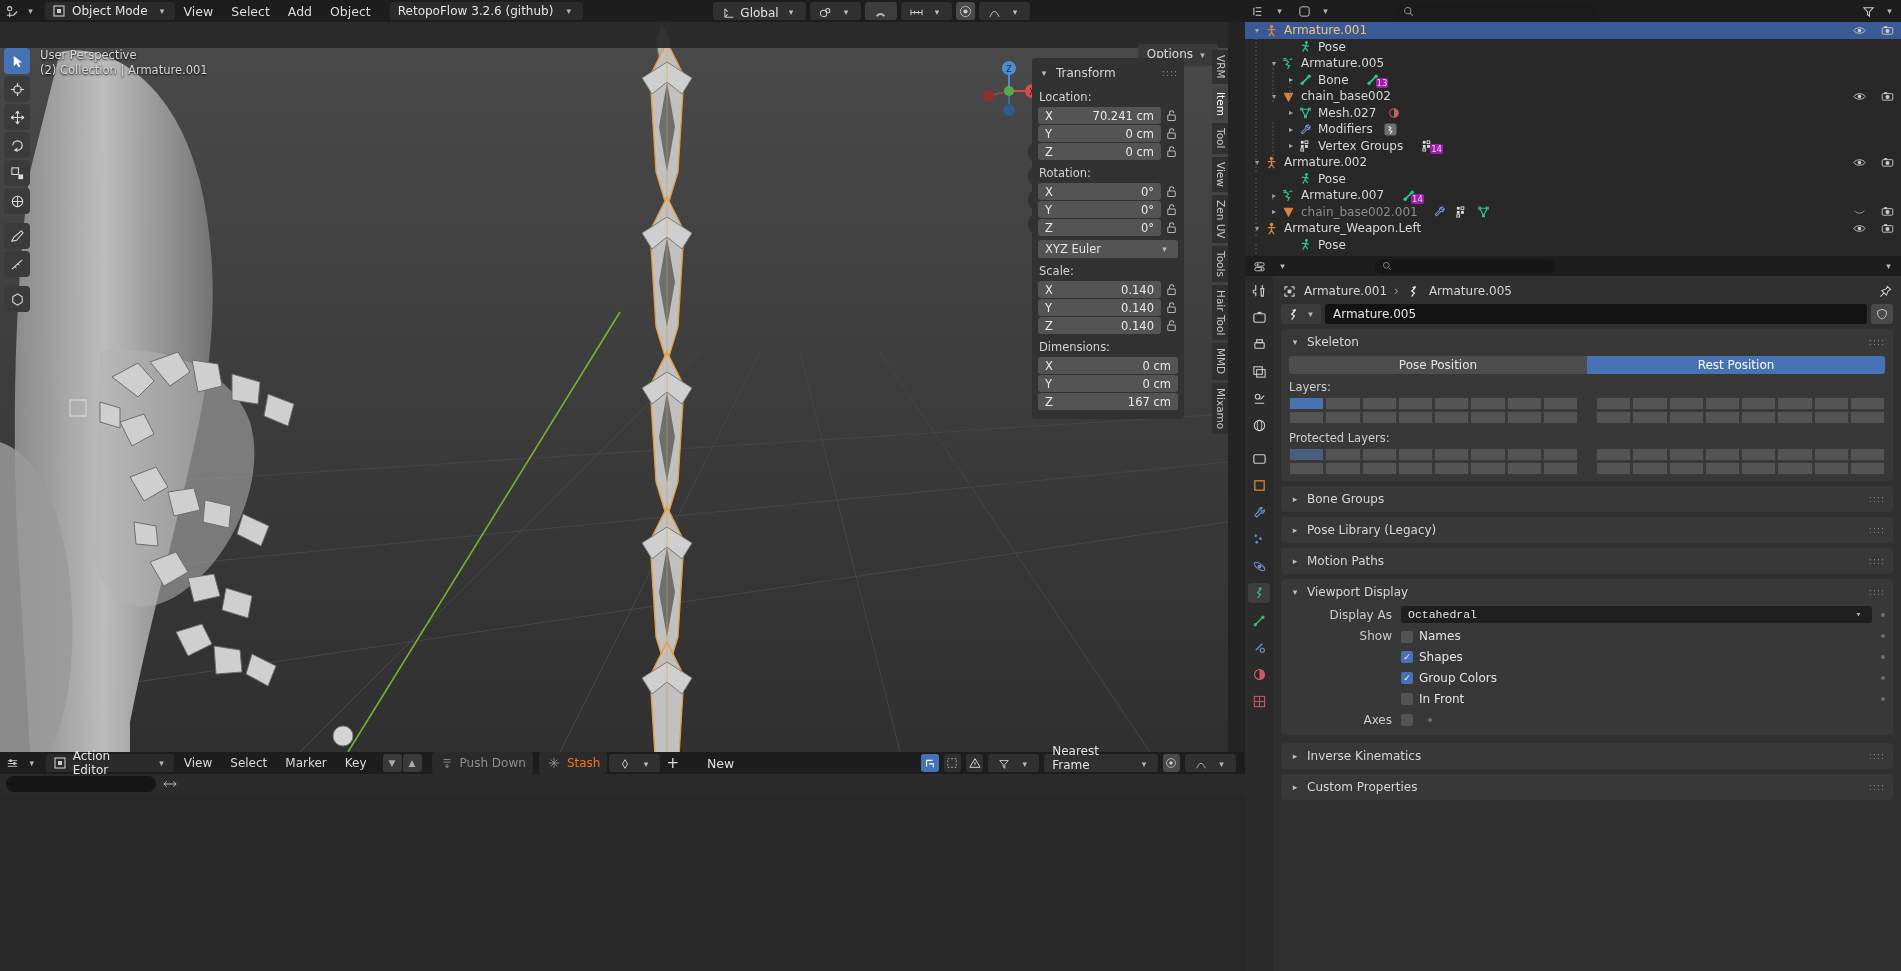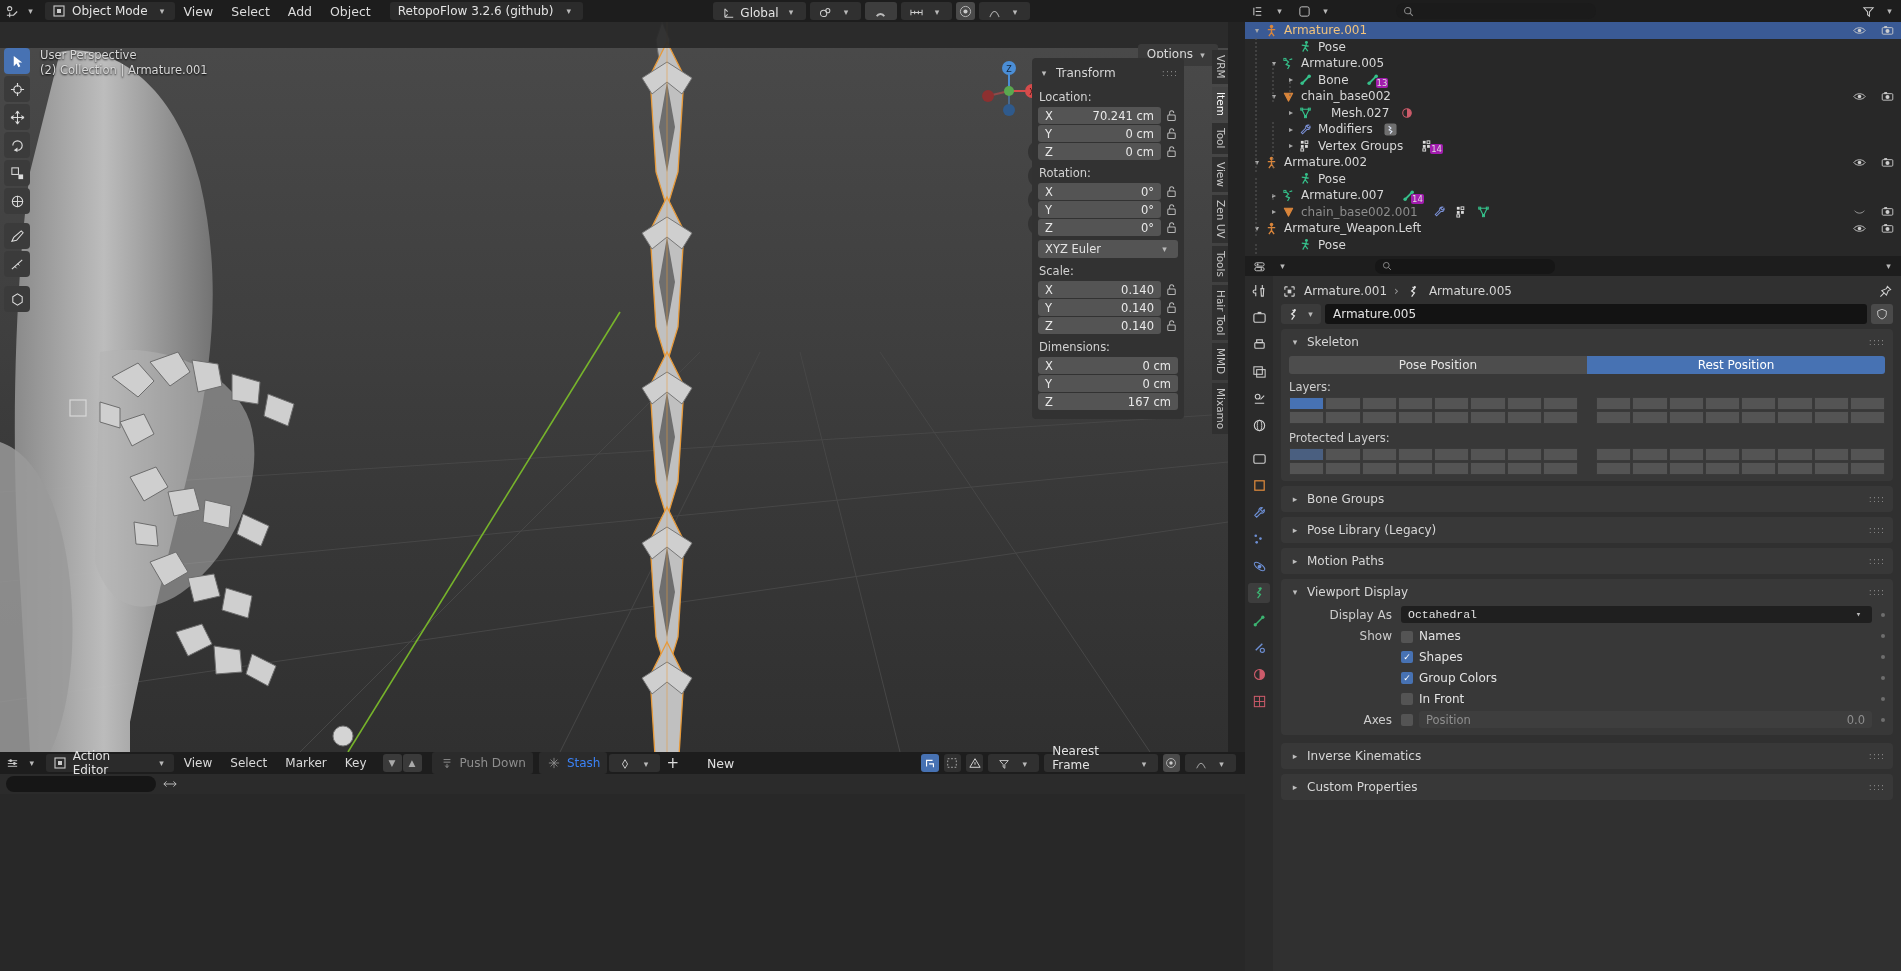--- a/index.html
+++ b/index.html
@@ -789,21 +789,21 @@
           <span style="width:40px"></span>
           <span class="tri">▸</span>
           <span class="ico">
             <svg width="13" height="13" viewBox="0 0 14 14">
               <path d="M3 3.5 L11 3.5 L7 11.5 Z" fill="none" stroke="#35c08a" stroke-width="1.2"></path>
               <rect x="1.8" y="2.3" width="2.2" height="2.2" fill="none" stroke="#35c08a" stroke-width="1"></rect>
               <rect x="10" y="2.3" width="2.2" height="2.2" fill="none" stroke="#35c08a" stroke-width="1"></rect>
               <rect x="5.9" y="10.4" width="2.2" height="2.2" fill="none" stroke="#35c08a" stroke-width="1"></rect>
             </svg>
           </span>
-          <span class="nm" style="margin-left:18px">Mesh.027</span>
+          <span class="nm" style="margin-left:5px">Mesh.027</span>
           <span class="ico" style="margin-left:10px">
             <svg width="12" height="12" viewBox="0 0 14 14">
               <circle cx="7" cy="7" r="5" fill="none" stroke="#cc5b6a" stroke-width="1.2"></circle>
               <path d="M7 2 A5 5 0 0 1 7 12 Z" fill="#cc5b6a"></path>
             </svg>
           </span>
           <span class="olicons"></span>
         </div>
         <div class="olrow">
           <span style="width:40px"></span>
@@ -1321,24 +1321,20 @@
           <span class="plabel"></span>
           <span style="flex:1;display:flex;align-items:center">
             <span class="cbox"></span>
             <span>In Front</span>
           </span>
           <span class="dot"></span>
         </div>
         <div class="prow">
           <span class="plabel">Axes</span>
           <span class="cbox"></span>
-          <span class="pdisabled">
-            <span>Position</span>
-            <span style="margin-left:auto">0.0</span>
-          </span>
           <span class="dot"></span>
         </div>
       </div>
 
       <div class="psect closed" style="margin-top:8px">
         <div class="secthdr">
           <span class="tri">▸</span>
           <span>Inverse Kinematics</span>
           <span class="grip">::::</span>
         </div>
@@ -1386,21 +1382,21 @@
           </div>
       </div>
       <div class="btn" style="margin-left:8px;color:#8e8e8e;background:#2b2b2b">
         <span class="ico">
           <svg width="12" height="12" viewBox="0 0 14 14">
               <path d="M3 3 L11 3 M3 6 L11 6 M7 8 L7 12 M5 10 L7 12.5 L9 10" stroke="#8e8e8e" stroke-width="1.1" fill="none"></path>
             </svg>
         </span>
         <span style="margin-left:5px">Push Down</span>
       </div>
-      <div class="btn" style="margin-left:4px;color:#3b82f6;background:#2b2b2b">
+      <div class="btn" style="margin-left:4px;color:#f97316;background:#2b2b2b">
         <span class="ico">
           <svg width="12" height="12" viewBox="0 0 14 14">
               <path d="M7 1 L7 13 M1 7 L13 7 M3 3 L11 11 M11 3 L3 11" stroke="#8e8e8e" stroke-width="1"></path>
             </svg>
         </span>
         <span style="margin-left:5px">Stash</span>
       </div>
 
       <div style="margin-left:auto;display:flex;align-items:center;gap:5px;padding-right:4px">
         <div class="sbox">

